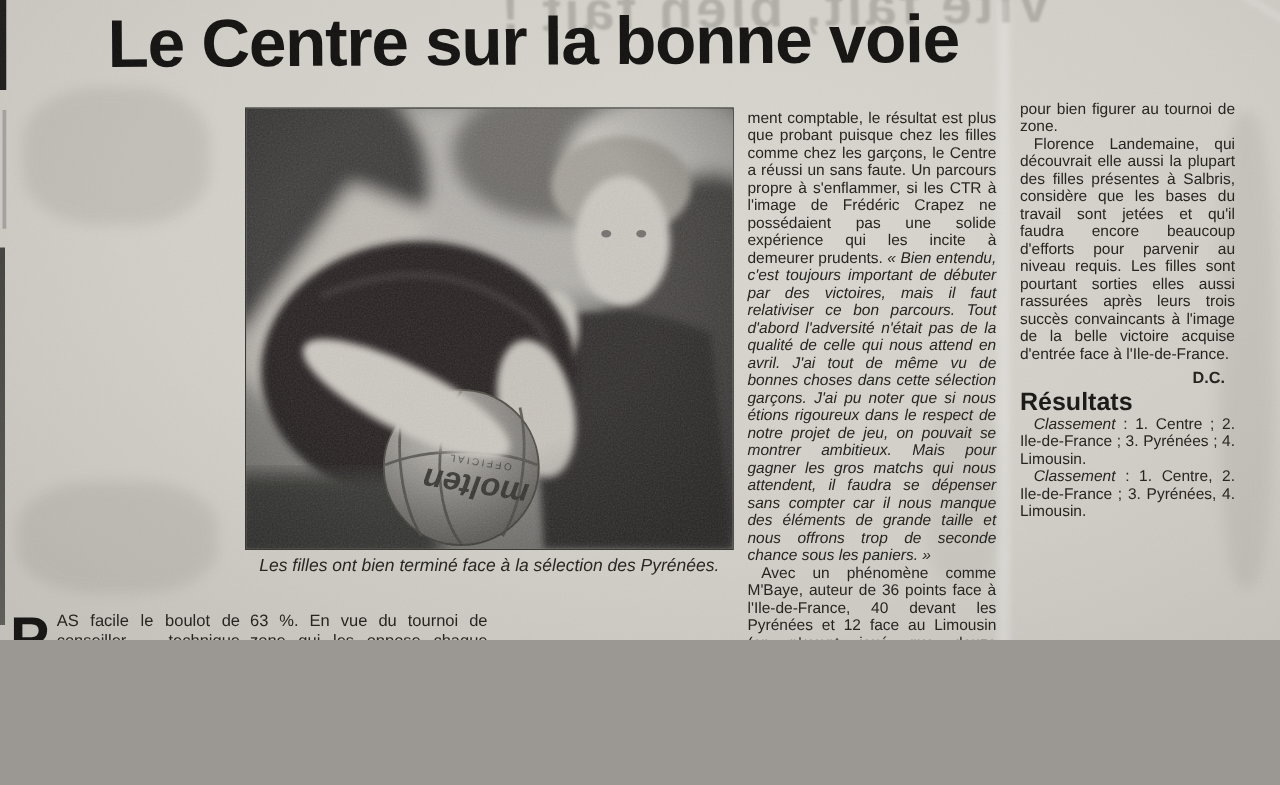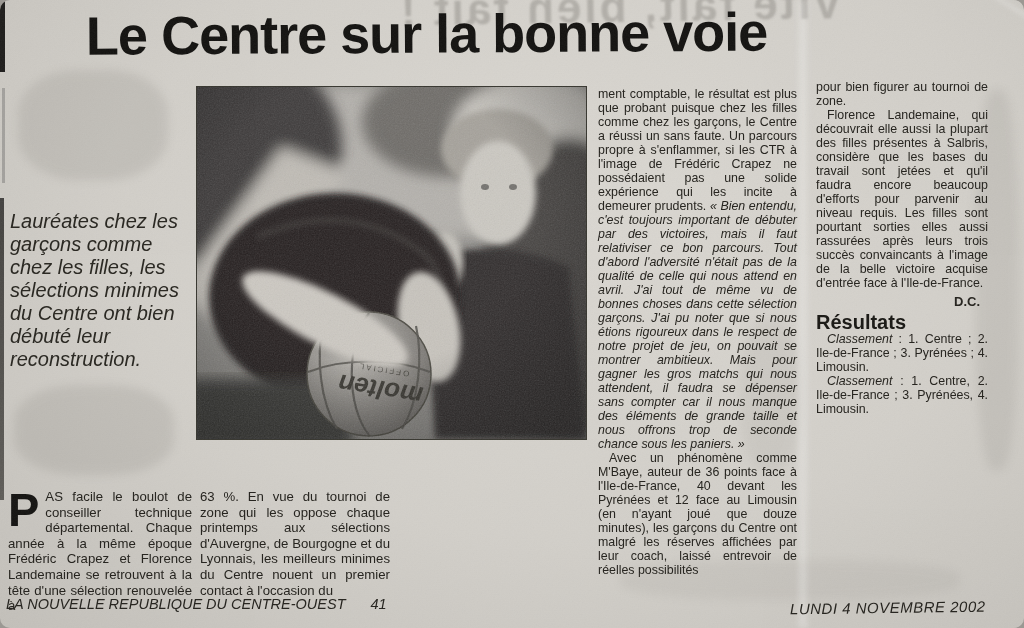--- a/index.html
+++ b/index.html
@@ -1,19 +1,19 @@
 <!DOCTYPE html>
 <html><head>
 <meta charset="utf-8">
 <style>
   html,body{margin:0;padding:0;background:#9b9893;}
   .page{
-    position:relative;width:1024px;height:628px;overflow:hidden;
+    position:relative;width:1024px;height:512px;overflow:hidden;
     background:radial-gradient(ellipse at 55% 35%, #dad7d1 0%, #d2cfc9 55%, #c3c0ba 100%);
-    font-family:"Liberation Sans", sans-serif;color:#1d1c1a;border-radius:10px;
+    font-family:"Liberation Sans", sans-serif;color:#1d1c1a;
   }
   .ghost{
     position:absolute;top:-18px;left:235px;width:770px;text-align:center;
     font-weight:bold;font-size:44px;letter-spacing:3px;color:#8f8c86;opacity:.5;
     transform:scaleX(-1) rotate(1deg);filter:blur(1px);white-space:nowrap;
   }
   .headline{
     position:absolute;left:86px;top:2px;margin:0;width:880px;
     font-size:54px;font-weight:bold;letter-spacing:-1px;color:#131210;
     transform:rotate(-0.35deg);white-space:nowrap;
@@ -91,21 +91,20 @@
   <div class="smudge sm1"></div>
   <div class="smudge sm2"></div>
   <div class="smudge sm3"></div>
   <div class="smudge sm4"></div>
   <div class="smudge sm5"></div>
   <div class="crease"></div>
   <div class="crease2"></div>
 
   <h1 class="headline">Le Centre sur la bonne voie</h1>
 
-  <div class="lede">Lauréates chez les garçons comme chez les filles, les sélections minimes du Centre ont bien débuté leur reconstruction.</div>
 
   <figure class="photo">
     <svg width="389" height="352" viewBox="0 0 389 352">
       <defs>
         <filter id="blur7">
             <feGaussianBlur stdDeviation="7"></feGaussianBlur>
           </filter>
         <filter id="blur3">
             <feGaussianBlur stdDeviation="3"></feGaussianBlur>
           </filter>
@@ -165,20 +164,21 @@
         </g>
       </g>
 
       <ellipse cx="128" cy="232" rx="92" ry="26" fill="#cdc9c2" transform="rotate(27 128 232)" filter="url(#blur3)"></ellipse>
 
       <rect width="389" height="352" fill="url(#vign)"></rect>
       <rect width="389" height="352" filter="url(#grainF)" opacity="0.17"></rect>
     </svg>
   </figure>
 
+  <div class="caption">Les filles ont bien terminé face à la sélection des Pyrénées.</div>
 
   <div class="col bcols col1">
     <span class="dropcap">P</span><span>AS facile le boulot de conseiller technique départemental. Chaque année à la même époque Frédéric Crapez et Florence Landemaine se retrouvent à la tête d'une sélection renouvelée à</span>
   </div>
 
   <div class="col bcols col2">
     <p>63 %. En vue du tournoi de zone qui les oppose chaque printemps aux sélections d'Auvergne, de Bourgogne et du Lyonnais, les meilleurs minimes du Centre nouent un premier contact à l'occasion du</p>
   </div>
 
 

